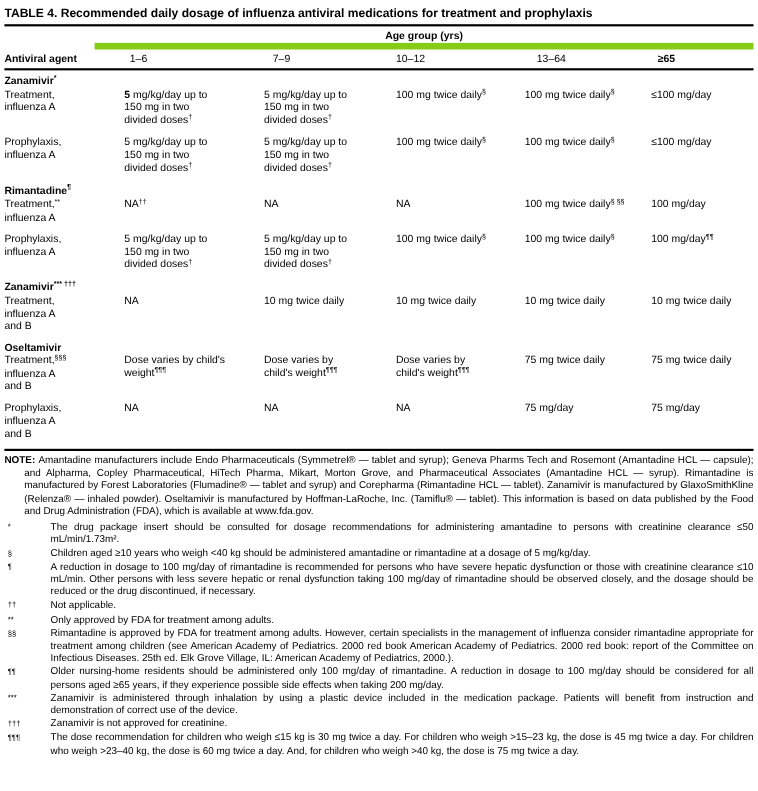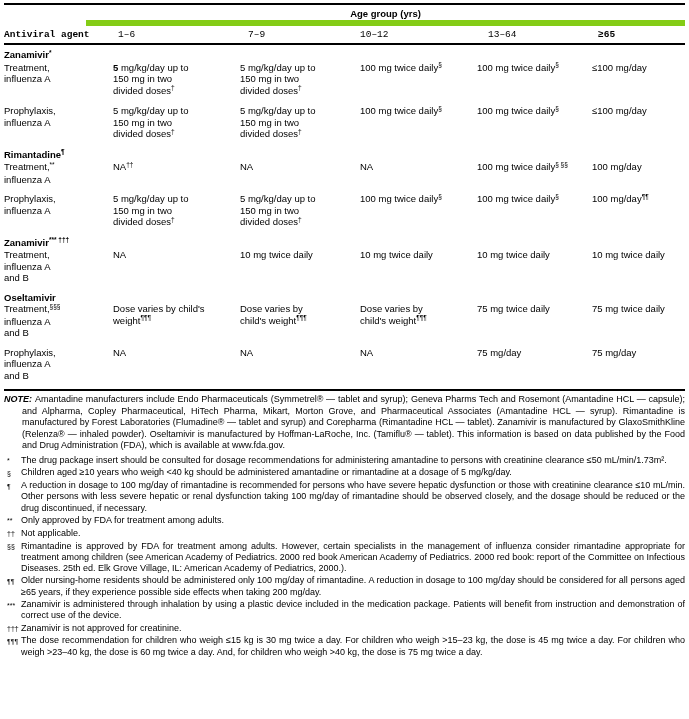--- a/index.html
+++ b/index.html
@@ -7,50 +7,51 @@
     width:689px;height:719px;overflow:hidden;box-sizing:border-box;
     padding:3px 4px 0 4px;background:#fff;color:#000;
     font-family:"Liberation Sans","DejaVu Sans",sans-serif;
   }
   .b{font-weight:700;}
   .title{font-size:11px;font-weight:700;line-height:14px;padding:2px 0 3px 0;}
   .rule{border-top:2px solid #000;height:0;}
   .agegroup-wrap{margin-left:82px;border-bottom:6px solid #84cc16;}
   .agegroup{text-align:center;font-weight:700;font-size:9.5px;padding:3px 0 1px 0;}
   .grid{display:grid;grid-template-columns:109px 127px 120px 117px 115px 93px;}
-  .colhead{padding:3px 0 3px 0;font-size:9.5px;font-family:Liberation Mono, monospace;}
+  .colhead{padding:3px 0 3px 0;font-size:9.5px;}
   .colhead .cell{white-space:nowrap;}
   .ch0{font-weight:700;}
   .ch1{padding-left:5px;}
   .ch2{padding-left:8px;}
   .ch3{padding-left:0px;}
   .ch4{padding-left:11px;}
   .ch5{padding-left:6px;font-weight:700;}
   .tbody{padding-top:4px;font-size:9.5px;}
   .drug{font-weight:700;line-height:11.5px;}
   .drug .ln{line-height:11.5px;}
   .trow{margin-bottom:8px;}
   .cell{overflow:visible;}
   .ln{line-height:11.5px;min-height:11.5px;white-space:nowrap;}
   .sup{font-size:6.5px;position:relative;top:-3.2px;}
   .note{
     font-size:9px;line-height:11.5px;text-align:justify;
     padding:3px 0 2px 18px;text-indent:-18px;
   }
-  .note-label{font-weight:700;margin-right:3px;font-style:italic;}
+  .note-label{font-weight:700;margin-right:3px;}
   .footnotes{padding-top:1px;}
   .fn{display:flex;font-size:9px;line-height:11.3px;margin-bottom:1px;}
   .fnsym{flex:0 0 17px;font-size:7px;padding-top:0.5px;padding-left:3px;box-sizing:border-box;}
-  .fntext{flex:1;text-align:justify;}
+  .fntext{flex:1;text-align:justify;margin-left:25px;}
 </style>
 </head>
 <body>
 
 <div class="page">
 
+  <div class="title">TABLE 4. Recommended daily dosage of influenza antiviral medications for treatment and prophylaxis</div>
   <div class="rule"></div>
 
   <div class="agegroup-wrap">
     <div class="agegroup">Age group (yrs)</div>
   </div>
 
   <div class="grid colhead">
     <div class="cell ch0">Antiviral agent</div>
     <div class="cell ch1">1–6</div>
     <div class="cell ch2">7–9</div>
@@ -264,28 +265,28 @@
     </div>
     <div class="fn">
       <span class="fnsym">§</span>
       <span class="fntext">Children aged ≥10 years who weigh &lt;40 kg should be administered amantadine or rimantadine at a dosage of 5 mg/kg/day.</span>
     </div>
     <div class="fn">
       <span class="fnsym">¶</span>
       <span class="fntext">A reduction in dosage to 100 mg/day of rimantadine is recommended for persons who have severe hepatic dysfunction or those with creatinine clearance ≤10 mL/min. Other persons with less severe hepatic or renal dysfunction taking 100 mg/day of rimantadine should be observed closely, and the dosage should be reduced or the drug discontinued, if necessary.</span>
     </div>
     <div class="fn">
+      <span class="fnsym">††</span>
+      <span class="fntext">Not applicable.</span>
+    </div>
+    <div class="fn">
       <span class="fnsym">**</span>
       <span class="fntext">Only approved by FDA for treatment among adults.</span>
     </div>
     <div class="fn">
-      <span class="fnsym">††</span>
-      <span class="fntext">Not applicable.</span>
-    </div>
-    <div class="fn">
       <span class="fnsym">§§</span>
       <span class="fntext">Rimantadine is approved by FDA for treatment among adults. However, certain specialists in the management of influenza consider rimantadine appropriate for treatment among children (see American Academy of Pediatrics. 2000 red book American Academy of Pediatrics. 2000 red book: report of the Committee on Infectious Diseases. 25th ed. Elk Grove Village, IL: American Academy of Pediatrics, 2000.).</span>
     </div>
     <div class="fn">
       <span class="fnsym">¶¶</span>
       <span class="fntext">Older nursing-home residents should be administered only 100 mg/day of rimantadine. A reduction in dosage to 100 mg/day should be considered for all persons aged ≥65 years, if they experience possible side effects when taking 200 mg/day.</span>
     </div>
     <div class="fn">
       <span class="fnsym">***</span>
       <span class="fntext">Zanamivir is administered through inhalation by using a plastic device included in the medication package. Patients will benefit from instruction and demonstration of correct use of the device.</span>

